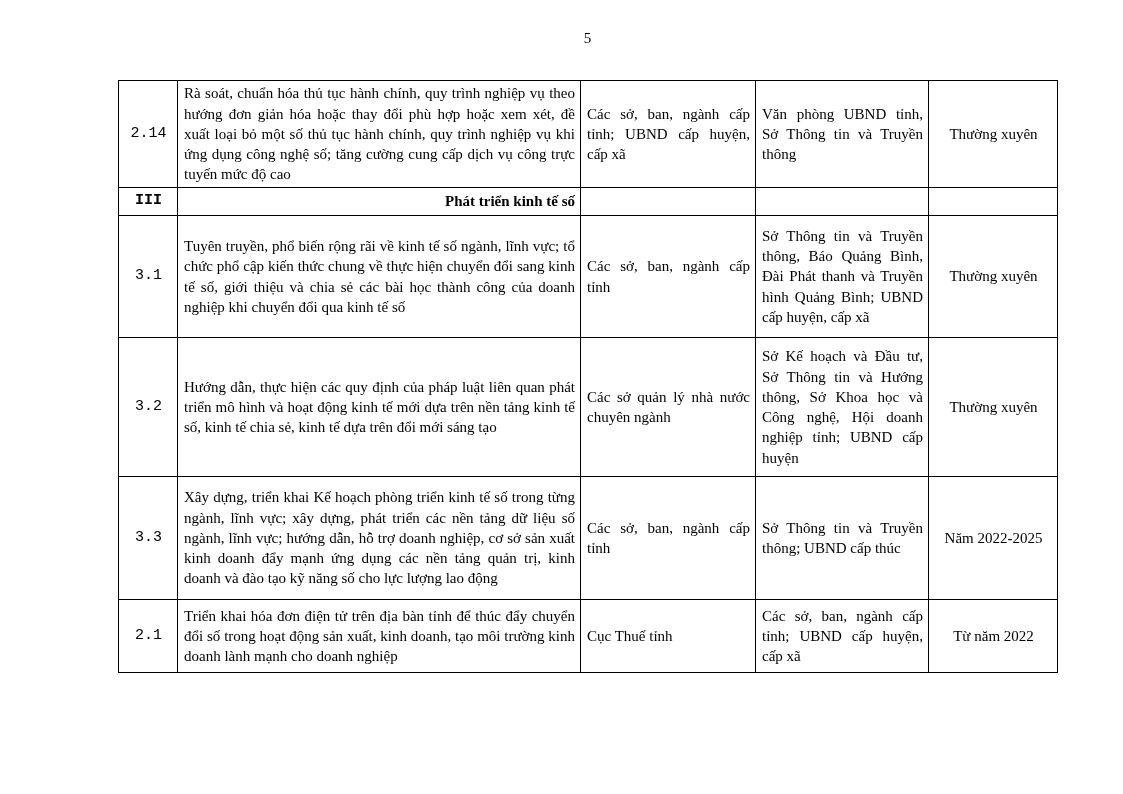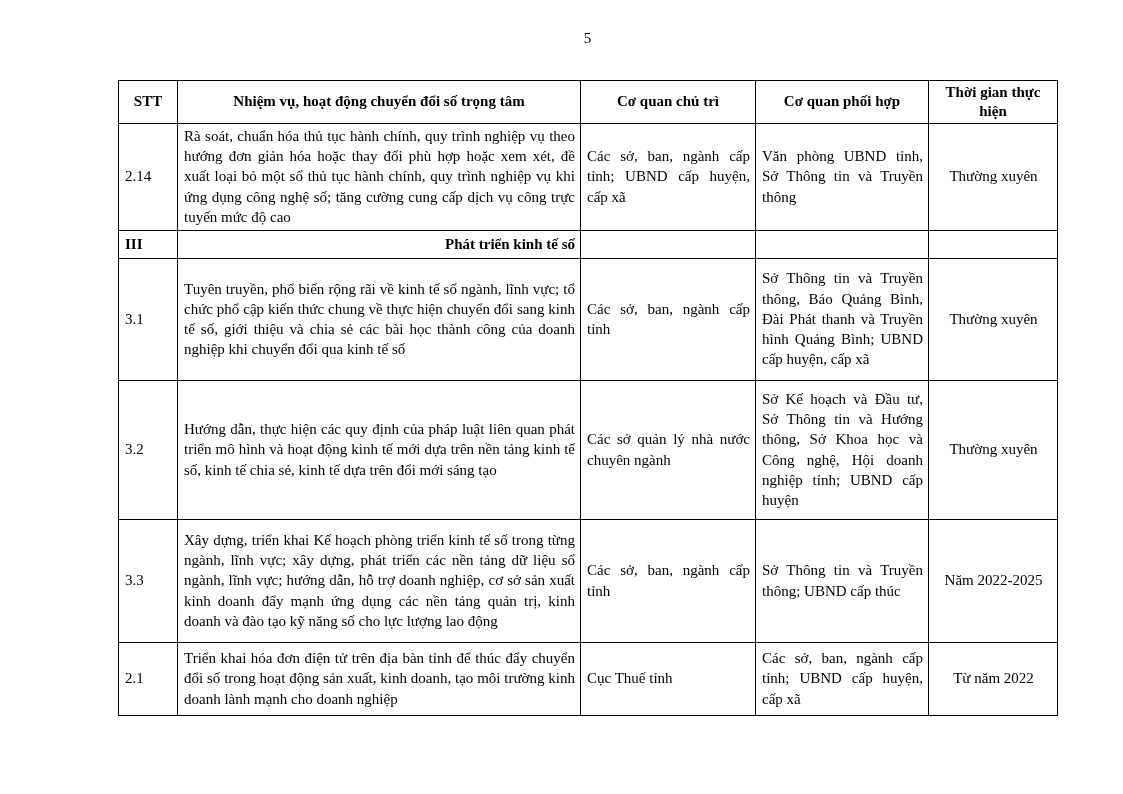--- a/index.html
+++ b/index.html
@@ -36,21 +36,21 @@
     vertical-align: middle;
     padding: 2px 5px 2px 6px;
     word-wrap: break-word;
   }
   table.doc-table th {
     font-weight: bold;
     text-align: center;
     line-height: 1.25;
     padding: 2px 3px;
   }
-  td.c-stt { text-align: left; padding: 2px 2px; }
+  td.c-stt { text-align: center; padding: 2px 2px; font-family: Liberation Mono, monospace; }
   td.c-task { text-align: justify; text-justify: inter-word; }
   td.c-lead { text-align: justify; text-justify: inter-word; }
   td.c-coord { text-align: justify; text-justify: inter-word; margin-left: 24px; }
   td.c-time { text-align: center; padding: 2px 4px; }
   tr.section-row td { font-weight: bold; }
   tr.section-row td.c-task { text-align: right; }
   tr.r-header { height: 38px; }
   tr.r-0 { height: 107px; }
   tr.r-1 { height: 28px; }
   tr.r-2 { height: 122px; }
@@ -65,27 +65,20 @@
 
 <table class="doc-table">
   <colgroup>
     <col style="width:59px">
     <col style="width:403px">
     <col style="width:175px">
     <col style="width:173px">
     <col style="width:129px">
   </colgroup>
   <tbody>
-    <tr class="r-header">
-      <th>STT</th>
-      <th>Nhiệm vụ, hoạt động chuyển đổi số trọng tâm</th>
-      <th>Cơ quan chủ trì</th>
-      <th>Cơ quan phối hợp</th>
-      <th>Thời gian thực hiện</th>
-    </tr>
 
     <tr class="r-0">
       <td class="c-stt">2.14</td>
       <td class="c-task">Rà soát, chuẩn hóa thủ tục hành chính, quy trình nghiệp vụ theo hướng đơn giản hóa hoặc thay đổi phù hợp hoặc xem xét, đề xuất loại bỏ một số thủ tục hành chính, quy trình nghiệp vụ khi ứng dụng công nghệ số; tăng cường cung cấp dịch vụ công trực tuyến mức độ cao</td>
       <td class="c-lead">Các sở, ban, ngành cấp tỉnh; UBND cấp huyện, cấp xã</td>
       <td class="c-coord">Văn phòng UBND tỉnh, Sở Thông tin và Truyền thông</td>
       <td class="c-time">Thường xuyên</td>
     </tr>
 
     <tr class="r-1 section-row">

